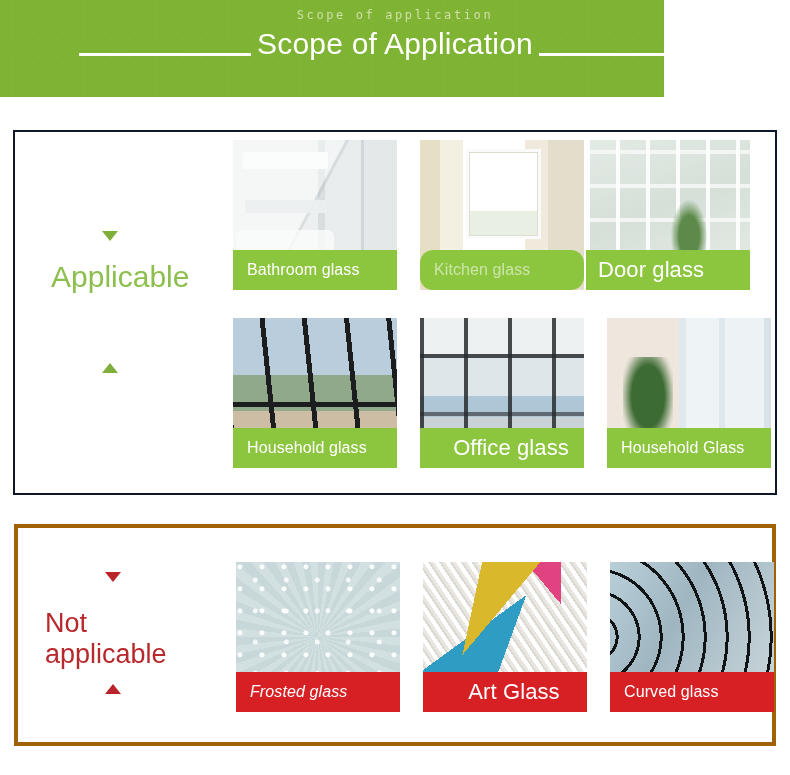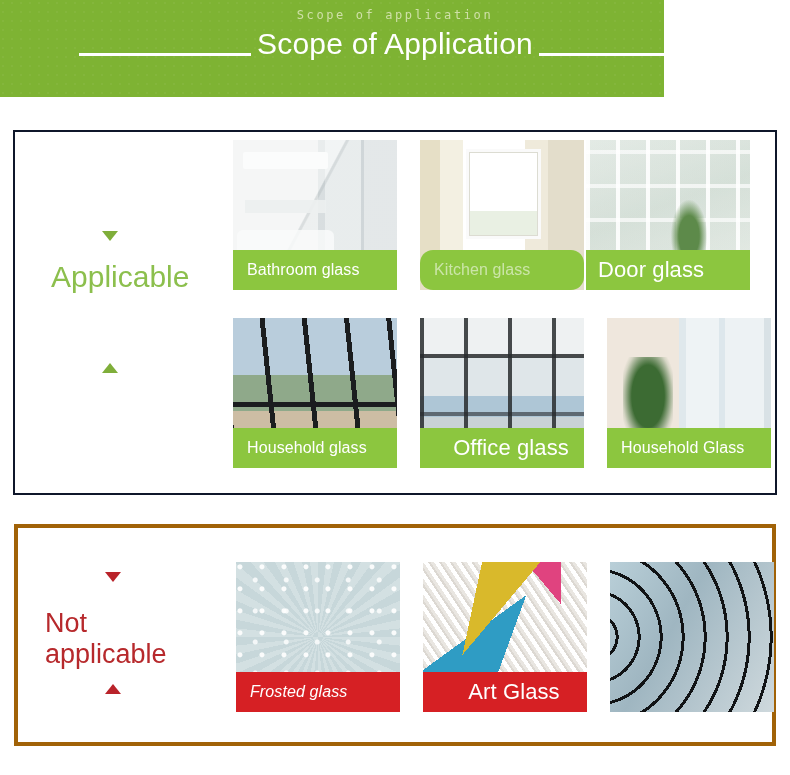--- a/index.html
+++ b/index.html
@@ -327,16 +327,17 @@
       <div class="card-caption cap-red">Frosted glass</div>
     </div>
 
     <div class="card" style="left:200px; top:34px;">
       <div class="card-photo ph-art"></div>
       <div class="card-caption cap-red cap-large cap-center">Art Glass</div>
     </div>
 
     <div class="card" style="left:387px; top:34px;">
       <div class="card-photo ph-curved"></div>
+      <div class="card-caption cap-red">Curved glass</div>
     </div>
 
   </div>
 </div>
 
 </body></html>

